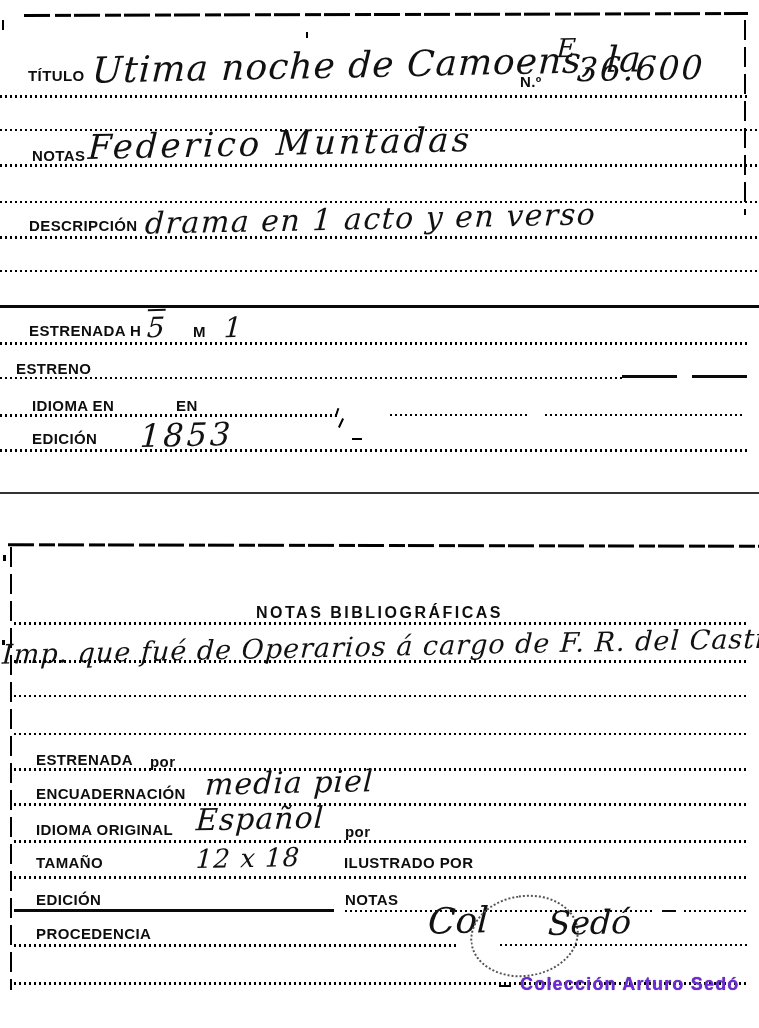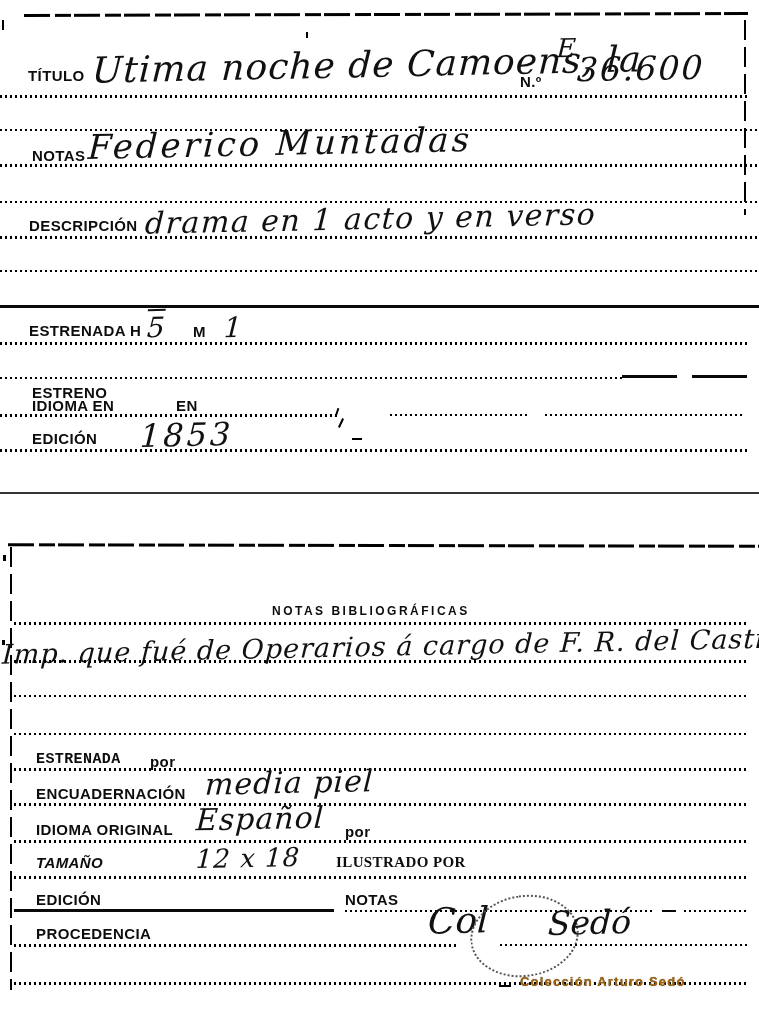--- a/index.html
+++ b/index.html
@@ -10,21 +10,21 @@
         white-space:nowrap;transform:rotate(-1.2deg) skewX(-4deg);}
   .dotline{position:absolute;height:2px;
         background-image:repeating-linear-gradient(90deg,#000 0 2px,transparent 2px 5px);}
   .dotline.thick{height:3px;}
   .solidline{position:absolute;background:#0a0a0a;}
   .dashline{position:absolute;height:3px;
         background-image:repeating-linear-gradient(90deg,#000 0 26px,transparent 26px 31px,#000 31px 47px,transparent 47px 50px);}
   .vline{position:absolute;width:2px;
         background-image:repeating-linear-gradient(180deg,#000 0 20px,transparent 20px 27px);}
   .stamp-oval{position:absolute;border:2px dotted #555;border-radius:50%;transform:rotate(-8deg);}
-  .stamp-text{position:absolute;font-weight:bold;font-size:13px;letter-spacing:1.2px;color:#a16207;
+  .stamp-text{position:absolute;font-weight:bold;font-size:18px;letter-spacing:1.2px;color:#6d28d9;
         text-shadow:0 0 1px #555;white-space:nowrap;}
   .speck{position:absolute;background:#000;}
 </style>
 </head>
 <body>
 
 <div class="page">
 
   <div>
     <div class="dashline" style="left:24px;top:13px;width:724px;transform:rotate(-0.15deg);"></div>
@@ -53,21 +53,21 @@
 
     <div class="dotline" style="left:0;top:270px;width:759px;"></div>
     <div class="solidline" style="left:0;top:305px;width:759px;height:3px;"></div>
 
     <div class="label" style="left:29px;top:322px;">ESTRENADA H</div>
     <div class="hand" style="left:147px;top:311px;font-size:28px;text-decoration:overline;">5</div>
     <div class="label" style="left:193px;top:323px;">M</div>
     <div class="hand" style="left:224px;top:311px;font-size:28px;">1</div>
     <div class="dotline thick" style="left:0;top:342px;width:748px;"></div>
 
-    <div class="label" style="left:32px;top:360px;margin-top:24px;">ESTRENO</div>
+    <div class="label" style="left:16px;top:360px;">ESTRENO</div>
     <div class="dotline" style="left:0;top:377px;width:625px;"></div>
     <div class="solidline" style="left:622px;top:375px;width:55px;height:3px;"></div>
     <div class="solidline" style="left:692px;top:375px;width:55px;height:3px;"></div>
 
     <div class="label" style="left:32px;top:397px;">IDIOMA EN</div>
     <div class="label" style="left:176px;top:397px;">EN</div>
     <div class="dotline thick" style="left:0;top:414px;width:340px;"></div>
     <div class="dotline" style="left:390px;top:414px;width:140px;"></div>
     <div class="dotline" style="left:545px;top:414px;width:200px;"></div>
     <div class="speck" style="left:336px;top:408px;width:2px;height:9px;transform:rotate(18deg);"></div>
@@ -80,45 +80,45 @@
 
     <div class="solidline" style="left:0;top:492px;width:759px;height:2px;background:#333;"></div>
   </div>
 
   <div>
     <div class="dashline" style="left:8px;top:544px;width:751px;transform:rotate(0.1deg);"></div>
     <div class="vline" style="left:10px;top:547px;height:443px;"></div>
     <div class="speck" style="left:3px;top:555px;width:3px;height:6px;"></div>
     <div class="speck" style="left:2px;top:640px;width:3px;height:5px;"></div>
 
-    <div class="label" style="left:272px;top:604px;font-size:12px;letter-spacing:2.5px;">NOTAS BIBLIOGRÁFICAS</div>
+    <div class="label" style="left:256px;top:604px;font-size:16px;letter-spacing:2.5px;">NOTAS BIBLIOGRÁFICAS</div>
     <div class="dotline thick" style="left:14px;top:622px;width:734px;"></div>
 
     <div class="hand" style="left:2px;top:629px;font-size:27px;letter-spacing:1px;">Imp. que fué de Operarios á cargo de F. R. del Castillo - Madrid</div>
     <div class="dotline thick" style="left:14px;top:660px;width:734px;"></div>
 
     <div class="dotline" style="left:14px;top:695px;width:734px;"></div>
     <div class="dotline" style="left:14px;top:733px;width:734px;"></div>
 
-    <div class="label" style="left:36px;top:751px;font-family:Liberation Mono, monospace;">ESTRENADA</div>
+    <div class="label" style="left:36px;top:751px;">ESTRENADA</div>
     <div class="label" style="left:150px;top:753px;text-transform:lowercase;">por</div>
     <div class="dotline thick" style="left:14px;top:768px;width:734px;"></div>
 
     <div class="label" style="left:36px;top:785px;">ENCUADERNACIÓN</div>
     <div class="hand" style="left:205px;top:765px;font-size:30px;letter-spacing:1px;">media piel</div>
     <div class="dotline thick" style="left:14px;top:803px;width:734px;"></div>
 
     <div class="label" style="left:36px;top:821px;">IDIOMA ORIGINAL</div>
     <div class="hand" style="left:196px;top:801px;font-size:30px;letter-spacing:1px;">Español</div>
     <div class="label" style="left:345px;top:823px;text-transform:lowercase;">por</div>
     <div class="dotline thick" style="left:14px;top:840px;width:734px;"></div>
 
-    <div class="label" style="left:36px;top:854px;font-style:italic;">TAMAÑO</div>
+    <div class="label" style="left:36px;top:854px;">TAMAÑO</div>
     <div class="hand" style="left:196px;top:843px;font-size:26px;letter-spacing:1px;">12 x 18</div>
-    <div class="label" style="left:336px;top:854px;font-family:Liberation Serif, serif;">ILUSTRADO POR</div>
+    <div class="label" style="left:344px;top:854px;">ILUSTRADO POR</div>
     <div class="dotline thick" style="left:14px;top:876px;width:734px;"></div>
 
     <div class="label" style="left:36px;top:891px;">EDICIÓN</div>
     <div class="label" style="left:345px;top:891px;">NOTAS</div>
     <div class="solidline" style="left:14px;top:909px;width:320px;height:3px;"></div>
     <div class="dotline" style="left:345px;top:910px;width:310px;"></div>
     <div class="solidline" style="left:662px;top:910px;width:14px;height:2px;"></div>
     <div class="dotline" style="left:684px;top:910px;width:64px;"></div>
 
     <div class="label" style="left:36px;top:925px;">PROCEDENCIA</div>

